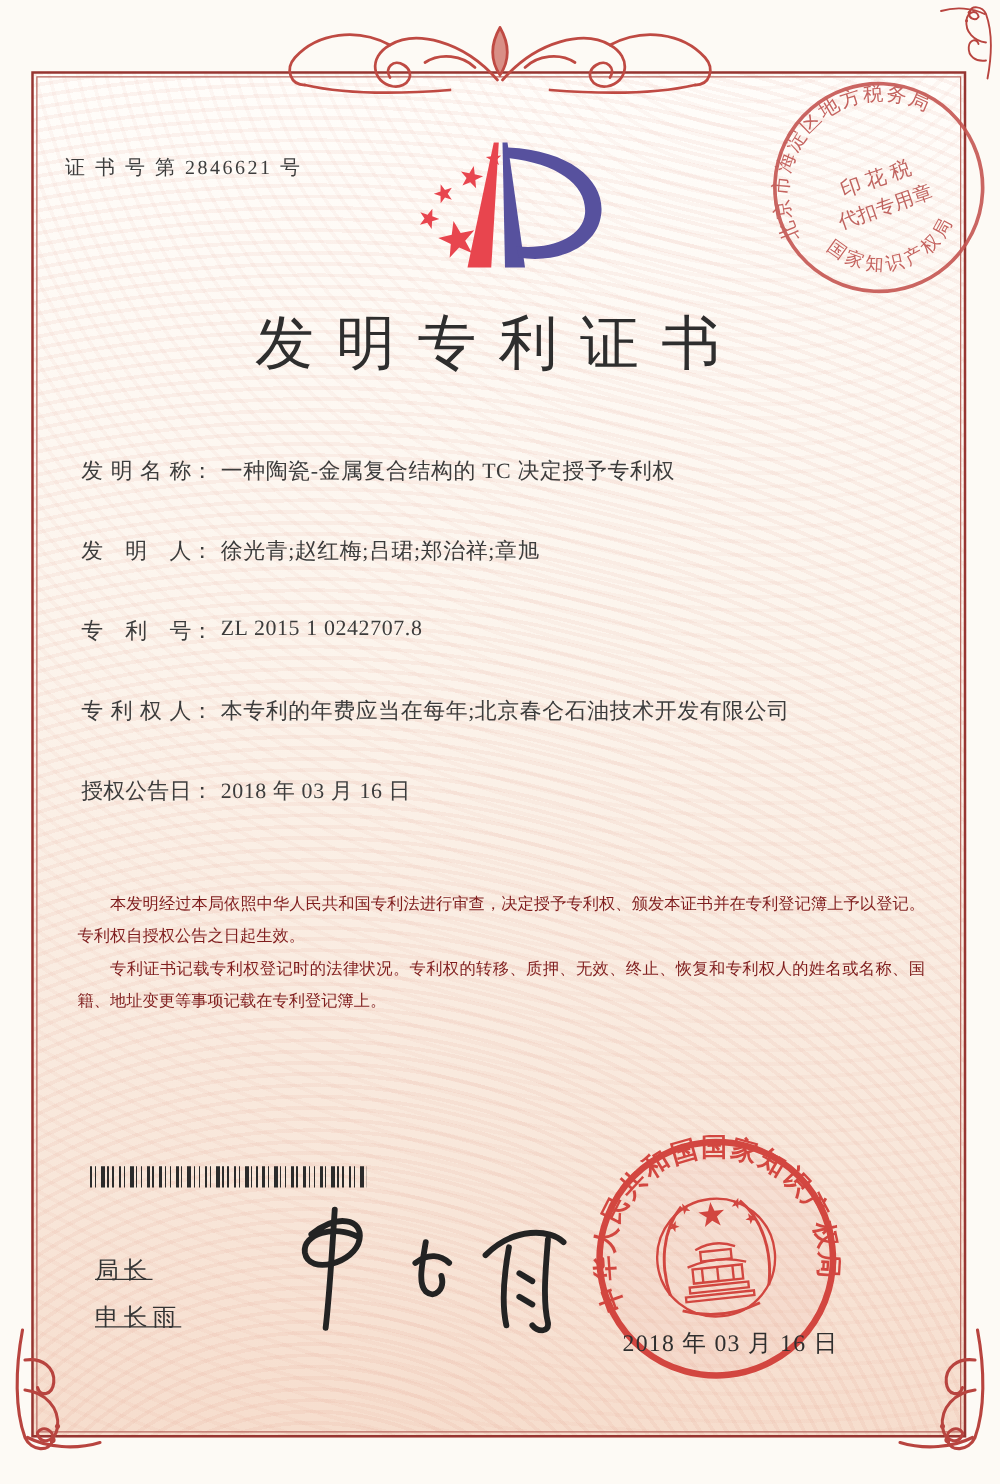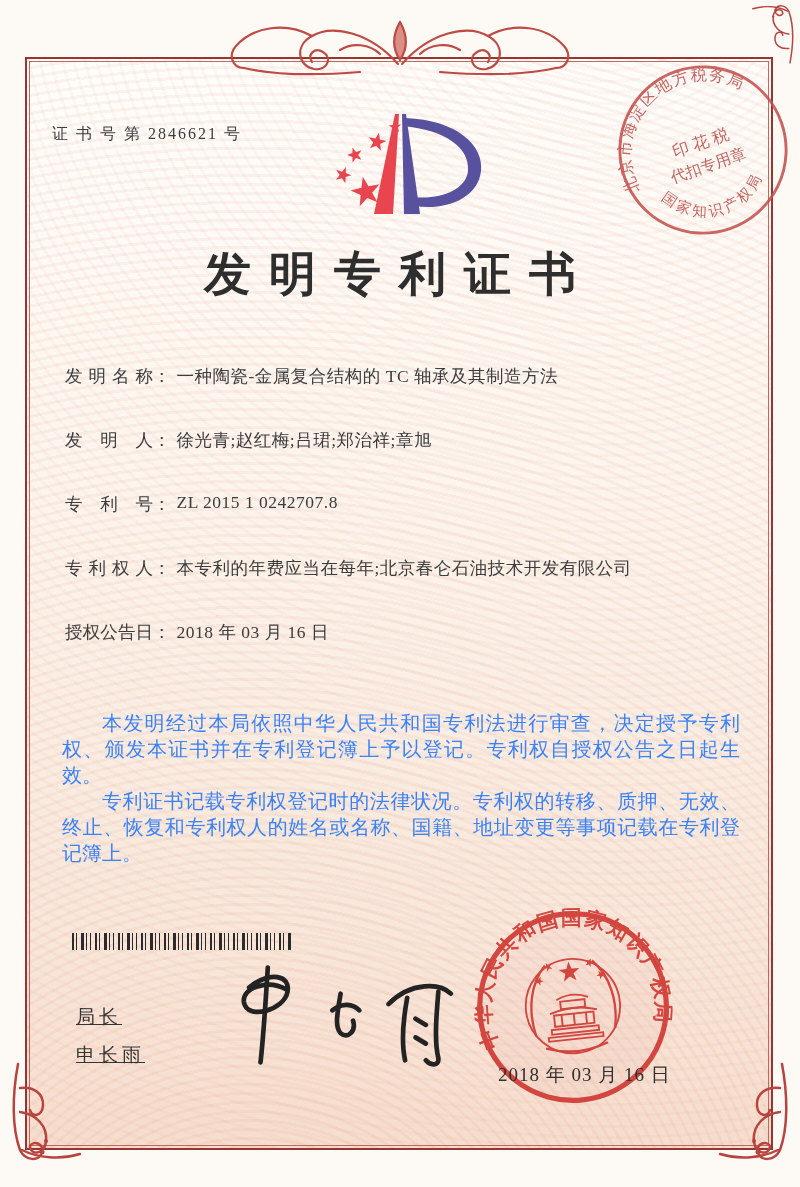--- a/index.html
+++ b/index.html
@@ -23,28 +23,28 @@
   }
   .frame-inner{position:absolute;inset:2px;border:1px solid #bb6a62;}
   .ornament{position:absolute;z-index:2;}
   
   .content{position:absolute;inset:0;z-index:3;}
   .cert-no{position:absolute;left:52px;top:124px;font-size:16px;letter-spacing:2px;color:#3d3d3d;}
   .logo{position:absolute;left:298px;top:86px;width:215px;height:140px;}
   .tax-stamp{position:absolute;left:615px;top:62px;width:176px;height:176px;transform:rotate(-19deg);opacity:.88;}
   .title{
     position:absolute;left:60px;top:243px;width:660px;text-align:center;
-    font-size:47px;color:#2e2e2e;letter-spacing:18px;font-weight:700;text-indent:18px;
+    font-size:47px;color:#2e2e2e;letter-spacing:18px;font-weight:400;text-indent:18px;
   }
   .fields{position:absolute;left:65px;top:364px;width:660px;font-size:17.5px;color:#3c3c3c;}
   .field-row{height:26px;margin-bottom:38px;white-space:nowrap;}
   .f-label{display:inline-block;width:88px;text-align:justify;text-align-last:justify;vertical-align:top;}
   .f-colon{display:inline-block;vertical-align:top;}
   .f-value{display:inline-block;margin-left:6px;letter-spacing:.5px;vertical-align:top;}
-  .paragraphs{position:absolute;left:62px;top:710px;width:678px;font-size:20px;line-height:26px;text-align:justify;color:#3b82f6;}
+  .paragraphs{position:absolute;left:62px;top:710px;width:678px;font-size:13px;line-height:26px;text-align:justify;color:#7f1d1d;}
   .paragraphs p{margin:0;text-indent:2em;}
   .barcode{
     position:absolute;left:72px;top:933px;width:221px;height:17px;
     background:repeating-linear-gradient(90deg,
       #2b2b2b 0 2px,transparent 2px 4px,
       #2b2b2b 4px 5px,transparent 5px 9px,
       #2b2b2b 9px 12px,transparent 12px 14px,
       #2b2b2b 14px 15px,transparent 15px 18px,
       #2b2b2b 18px 19px,transparent 19px 23px);
   }
@@ -128,21 +128,21 @@
       <textPath href="#taxBotArc" startOffset="8">国家知识产权局</textPath>
     </text>
     <text x="90" y="88" text-anchor="middle" font-size="17" fill="#b8504c" font-family="inherit">印 花 税</text>
     <text x="90" y="112" text-anchor="middle" font-size="16" fill="#b8504c" font-family="inherit">代扣专用章</text>
   </svg>
 
   <div class="title">发明专利证书</div>
 
   <div class="fields">
     <div class="field-row">
-      <span class="f-label">发明名称</span><span class="f-colon">：</span><span class="f-value">一种陶瓷-金属复合结构的 TC 轴承及其制造方法</span>
+      <span class="f-label">发明名称</span><span class="f-colon">：</span><span class="f-value">一种陶瓷-金属复合结构的 TC 决定授予专利权</span>
     </div>
     <div class="field-row">
       <span class="f-label">发明人</span><span class="f-colon">：</span><span class="f-value">徐光青;赵红梅;吕珺;郑治祥;章旭</span>
     </div>
     <div class="field-row">
       <span class="f-label">专利号</span><span class="f-colon">：</span><span class="f-value">ZL 2015 1 0242707.8</span>
     </div>
     <div class="field-row">
       <span class="f-label">专利权人</span><span class="f-colon">：</span><span class="f-value">本专利的年费应当在每年;北京春仑石油技术开发有限公司</span>
     </div>

